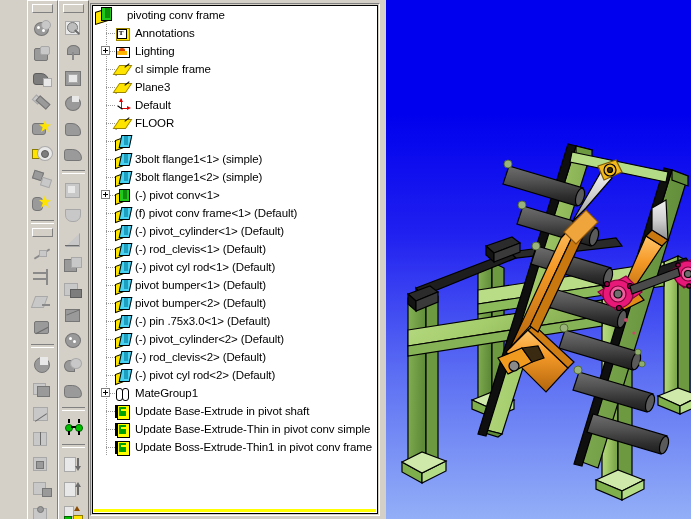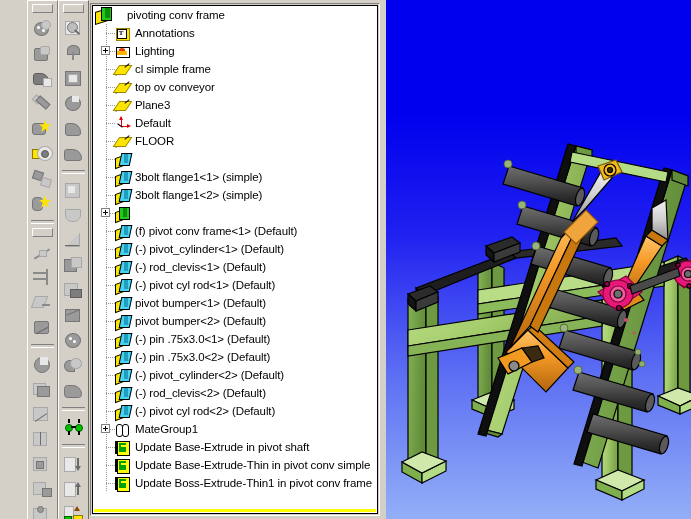--- a/index.html
+++ b/index.html
@@ -460,30 +460,20 @@
             <div class="rowlabel">cl simple frame</div>
           </div>
           <div class="row">
             <div class="guide"></div>
             <div class="elbow"></div>
             <div class="ticon">
               <div class="ic pl-l1"></div>
               <div class="ic pl-d"></div>
               <div class="ic pl-l2"></div>
             </div>
-            <div class="rowlabel">top ov conveyor</div>
-          </div>
-          <div class="row">
-            <div class="guide"></div>
-            <div class="elbow"></div>
-            <div class="ticon">
-              <div class="ic pl-l1"></div>
-              <div class="ic pl-d"></div>
-              <div class="ic pl-l2"></div>
-            </div>
             <div class="rowlabel">Plane3</div>
           </div>
           <div class="row">
             <div class="guide"></div>
             <div class="elbow"></div>
             <div class="ticon">
               <div class="ic or-v"></div>
               <div class="ic or-h"></div>
               <div class="ic or-ah"></div>
               <div class="ic or-av"></div>
@@ -532,20 +522,21 @@
           </div>
           <div class="row">
             <div class="guide"></div>
             <div class="elbow"></div>
             <div class="plus"></div>
             <div class="ticon">
               <div class="ic prt-y"></div>
               <div class="ic" style="left:4px;top:1px;width:9px;height:11px;background:#22c81e;border:1px solid #000;"></div>
               <div class="ic" style="left:8px;top:2px;width:4px;height:9px;background:#0f8c0c;"></div>
             </div>
+            <div class="rowlabel">(-) pivot conv&lt;1&gt;</div>
           </div>
           <div class="row">
             <div class="guide"></div>
             <div class="elbow"></div>
             <div class="ticon">
               <div class="ic prt-y"></div>
               <div class="ic prt-c"></div>
               <div class="ic prt-c2"></div>
             </div>
             <div class="rowlabel">(f) pivot conv frame&lt;1&gt; (Default)</div>
@@ -602,30 +593,20 @@
           </div>
           <div class="row">
             <div class="guide"></div>
             <div class="elbow"></div>
             <div class="ticon">
               <div class="ic prt-y"></div>
               <div class="ic prt-c"></div>
               <div class="ic prt-c2"></div>
             </div>
             <div class="rowlabel">(-) pin .75x3.0&lt;1&gt; (Default)</div>
-          </div>
-          <div class="row">
-            <div class="guide"></div>
-            <div class="elbow"></div>
-            <div class="ticon">
-              <div class="ic prt-y"></div>
-              <div class="ic prt-c"></div>
-              <div class="ic prt-c2"></div>
-            </div>
-            <div class="rowlabel">(-) pin .75x3.0&lt;2&gt; (Default)</div>
           </div>
           <div class="row">
             <div class="guide"></div>
             <div class="elbow"></div>
             <div class="ticon">
               <div class="ic prt-y"></div>
               <div class="ic prt-c"></div>
               <div class="ic prt-c2"></div>
             </div>
             <div class="rowlabel">(-) pivot_cylinder&lt;2&gt; (Default)</div>

